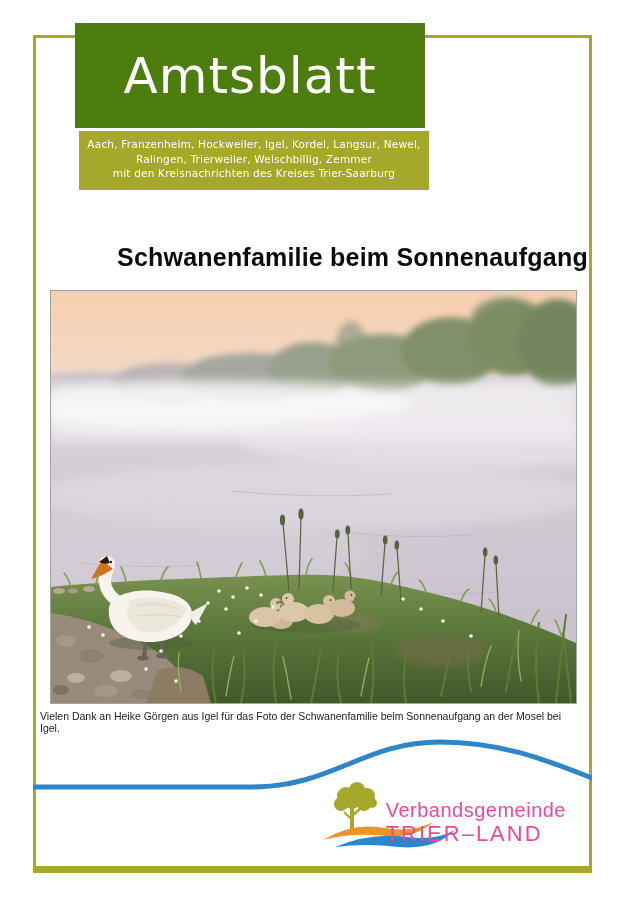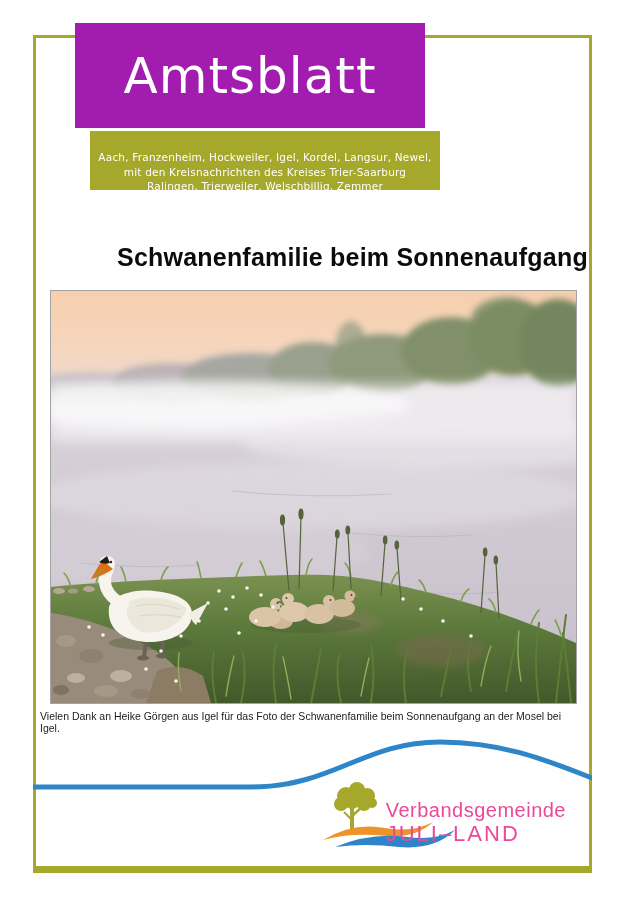--- a/index.html
+++ b/index.html
@@ -2,26 +2,26 @@
 <html><head>
 <meta charset="utf-8">
 <style>
   html,body{margin:0;padding:0;background:#ffffff;}
   body{width:625px;height:897px;font-family:"Liberation Sans",sans-serif;-webkit-font-smoothing:antialiased;}
   #page{position:relative;width:625px;height:897px;background:#fff;overflow:hidden;}
 
   .frame{position:absolute;left:33px;top:35px;width:559px;height:838px;box-sizing:border-box;
          border:3px solid #a6a82b;border-bottom:7px solid #a6a82b;}
 
-  .masthead{position:absolute;left:75px;top:23px;width:350px;height:105px;background:#a21caf;
+  .masthead{position:absolute;left:75px;top:23px;width:350px;height:105px;background:#4d7c0f;
             display:flex;align-items:center;justify-content:center;}
   .masthead-title{color:#ffffff;font-family:"DejaVu Sans",sans-serif;font-size:50px;font-weight:500;letter-spacing:1px;}
 
-  .muni{position:absolute;left:90px;top:131px;width:350px;height:59px;background:#a6a82b;box-sizing:border-box;
-        padding-top:19px;text-align:center;color:#ffffff;font-family:"DejaVu Sans",sans-serif;
+  .muni{position:absolute;left:79px;top:131px;width:350px;height:59px;background:#a6a82b;box-sizing:border-box;
+        padding-top:6px;text-align:center;color:#ffffff;font-family:"DejaVu Sans",sans-serif;
         font-size:10.5px;line-height:14.5px;letter-spacing:0.2px;}
 
   .article-title{position:absolute;left:0;top:243px;width:625px;text-align:center;
                  font-size:25px;font-weight:bold;color:#0b0b0b;letter-spacing:0.2px;padding-left:40px;}
 
   .photo{position:absolute;left:50px;top:290px;width:525px;height:412px;border:1px solid #a3a3a3;background:#d8d2da;}
   .photo svg{display:block;}
 
   .caption{position:absolute;left:40px;top:710px;width:524px;font-size:10.5px;color:#222222;}
 
@@ -42,22 +42,22 @@
 <div id="page">
 
   <div class="frame"></div>
 
   <div class="masthead">
     <span class="masthead-title">Amtsblatt</span>
   </div>
 
   <div class="muni">
     <div>Aach, Franzenheim, Hockweiler, Igel, Kordel, Langsur, Newel,</div>
+    <div>Ralingen, Trierweiler, Welschbillig, Zemmer</div>
     <div>mit den Kreisnachrichten des Kreises Trier-Saarburg</div>
-    <div>Ralingen, Trierweiler, Welschbillig, Zemmer</div>
   </div>
 
   <div class="article-title">Schwanenfamilie beim Sonnenaufgang</div>
 
   <div class="photo">
     <svg width="525" height="412" viewBox="0 0 525 412">
       <defs>
         <linearGradient id="sky" x1="0" y1="0" x2="0" y2="1">
           <stop offset="0" stop-color="#f6cfae"></stop>
           <stop offset="0.55" stop-color="#f5d6bd"></stop>
@@ -277,16 +277,16 @@
       <circle cx="43" cy="24" r="7"></circle>
         <circle cx="31" cy="20" r="9"></circle>
       <circle cx="51" cy="23" r="5"></circle>
     </g>
     <path d="M2,60 Q32,42 64,48 Q92,53 112,42 Q95,58 66,56 Q30,52 2,60 Z" fill="#ee9327"></path>
     <path d="M14,67 Q50,52 86,57 Q114,61 134,50 Q114,70 78,67 Q44,63 14,67 Z" fill="#2e86c8"></path>
   </svg>
 
   <div class="vg-logo-text">
     <div class="vg-logo-line1">Verbandsgemeinde</div>
-    <div class="vg-logo-line2">JULI–LAND</div>
+    <div class="vg-logo-line2">TRIER–LAND</div>
   </div>
 
 </div>
 
 </body></html>

